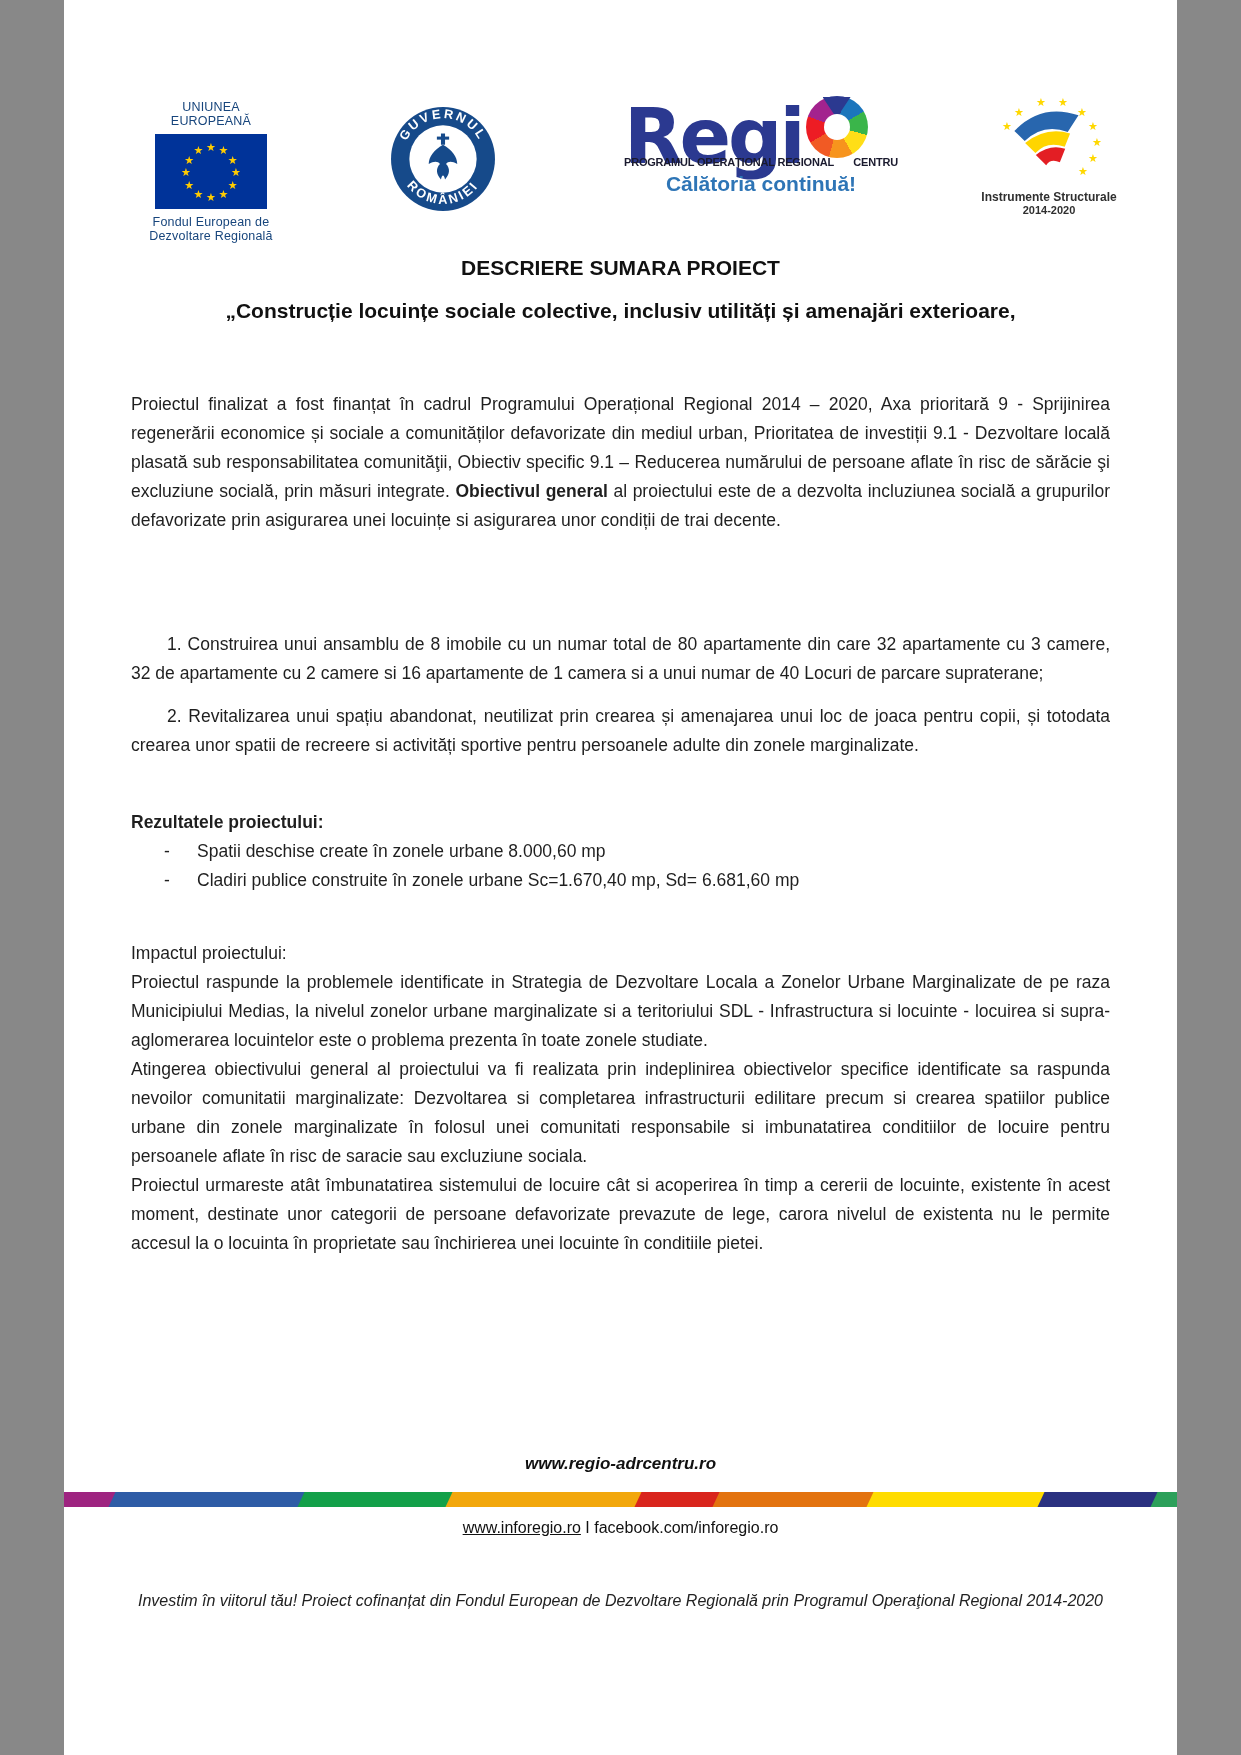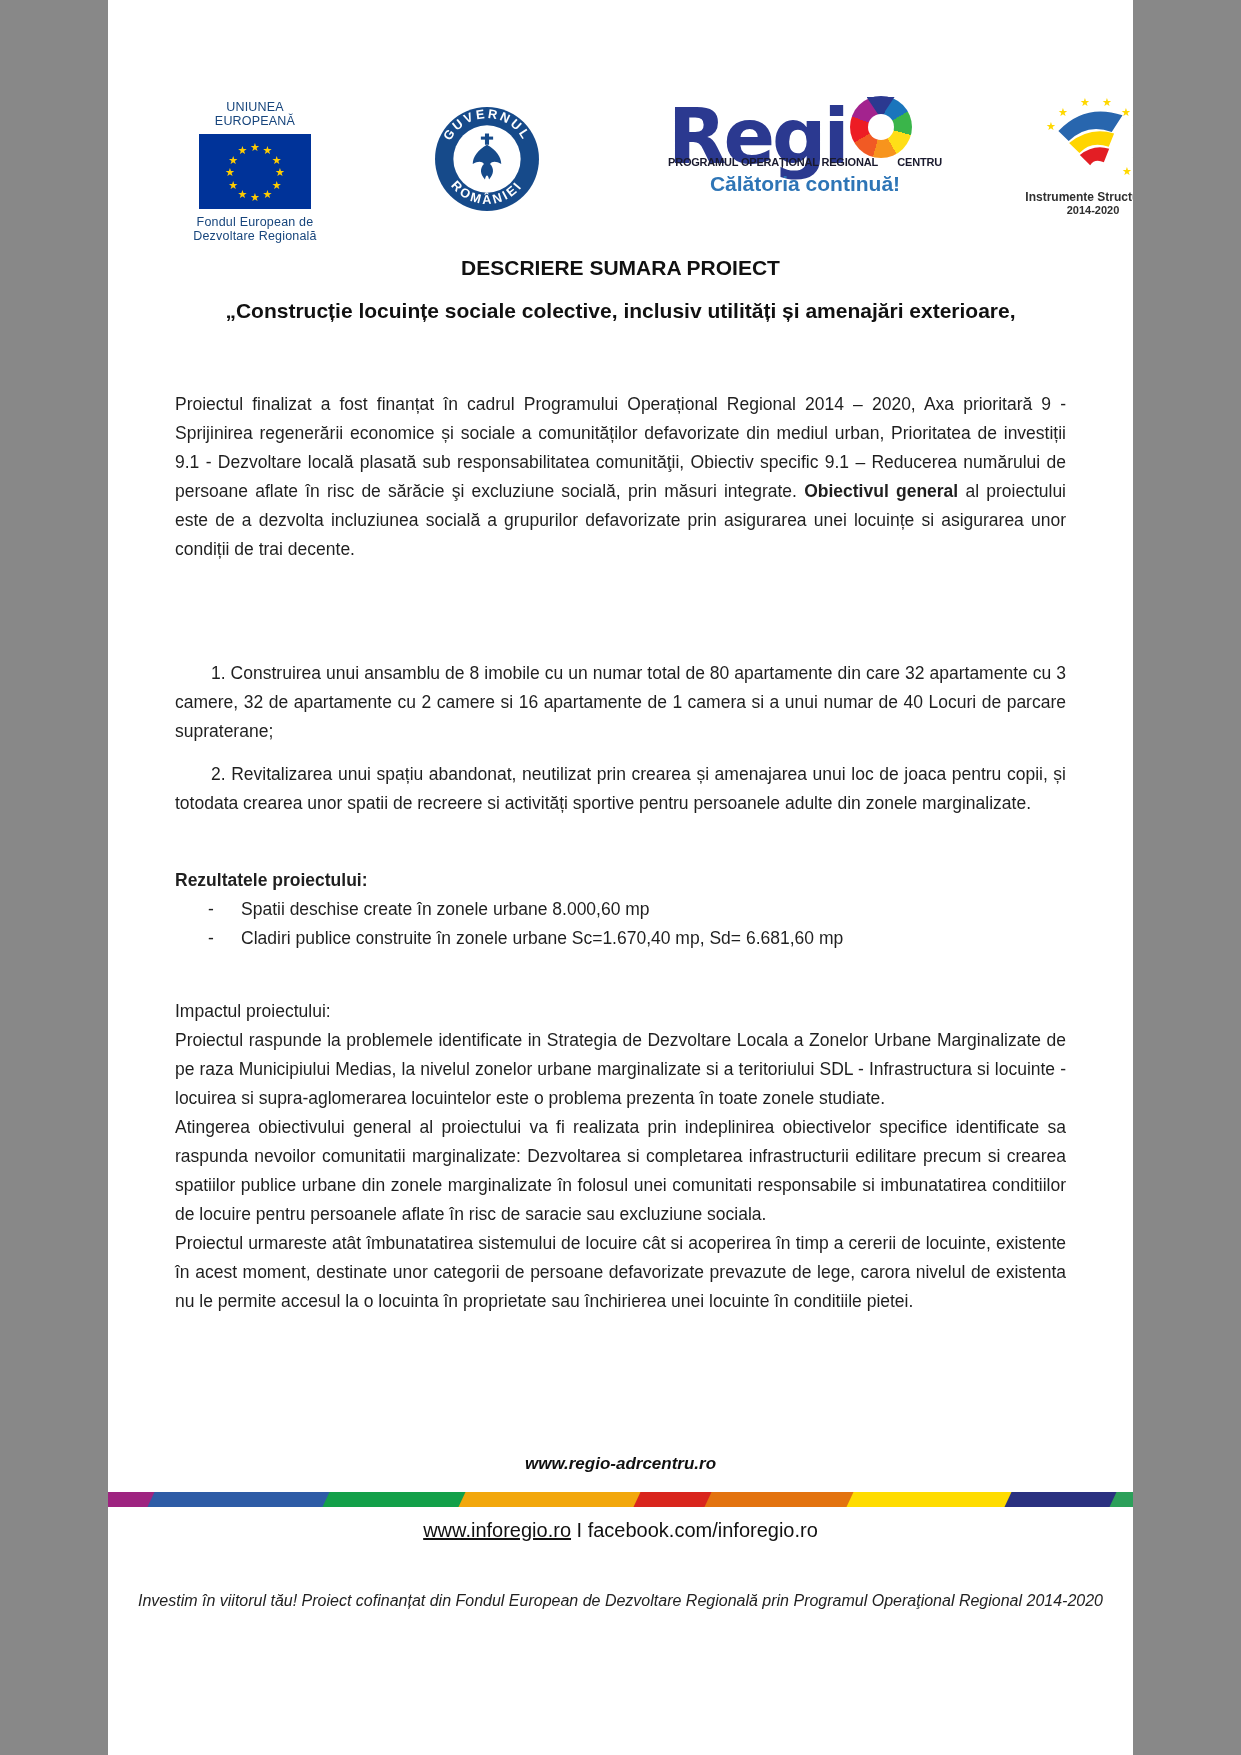--- a/index.html
+++ b/index.html
@@ -1,18 +1,18 @@
 <!DOCTYPE html>
 <html><head>
 <meta charset="utf-8">
 <style>
   * { margin:0; padding:0; box-sizing:border-box; }
   html,body { background:#888; }
   .page {
-    position:relative; width:1025px; height:1755px; margin:0 auto;
+    position:relative; width:1113px; height:1755px; margin:0 auto;
     background:#ffffff; overflow:hidden;
     font-family:"Liberation Sans", sans-serif; color:#1f1f1f;
   }
 
   
   .logo { position:absolute; text-align:center; }
   .logo-eu { left:85px; top:100px; width:124px; }
   .eu-label { font-size:12.5px; color:#17457c; letter-spacing:.2px; }
   .eu-flag { display:block; margin:6px auto 6px auto; }
   .logo-gov { left:326px; top:106px; width:106px; }
@@ -67,21 +67,21 @@
   .result-text { flex:1; text-align:left; }
   .impact { margin-top:44px; }
 
   
   .footer-site { position:absolute; left:0; right:0; top:1454px; text-align:center;
     font-size:17px; font-weight:bold; font-style:italic; color:#111; }
   .stripe { position:absolute; left:0; right:0; top:1492px; height:15px; display:flex; overflow:hidden; }
   .stripe > div { transform:skewX(-25deg); margin:0 -2px; }
   .stripe > div:first-child { margin-left:-12px; }
   .stripe > div:last-child { margin-right:-12px; }
-  .footer-info { position:absolute; left:0; right:0; top:1519px; text-align:center; font-size:20px; color:#111; }
+  .footer-info { position:absolute; left:0; right:0; top:1519px; text-align:center; font-size:16px; color:#111; }
   .footer-info .u { text-decoration:underline; }
   .footer-cofinance { position:absolute; left:0; right:0; top:1550px; text-align:center;
     font-style:italic; font-size:16px; color:#222;margin-top:42px; }
   .footer-disclaimer { position:absolute; left:0; right:0; top:1580px; text-align:center;
     font-size:15px; color:#333; }
   a { color:inherit; text-decoration:none; }
 </style>
 </head>
 <body>
 

